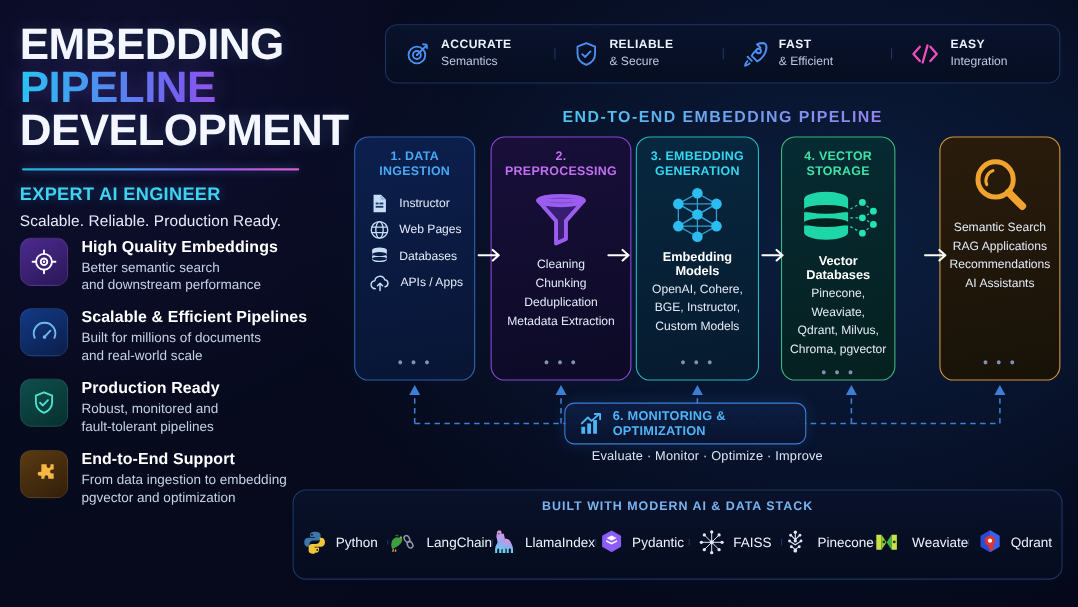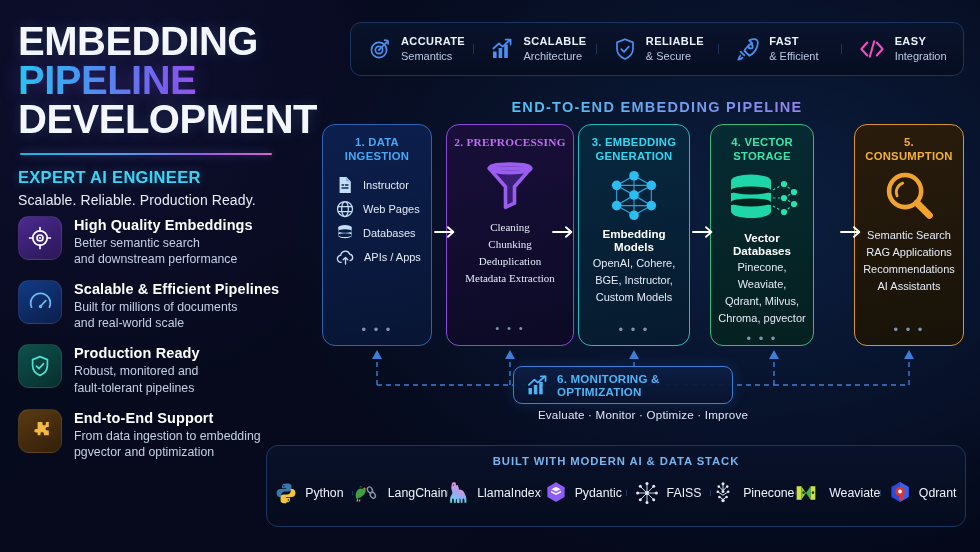--- a/index.html
+++ b/index.html
@@ -88,21 +88,21 @@
   }
 
   
   .cards { position: absolute; left: 322px; top: 124px; width: 642px; height: 222px; }
   .card {
     position: absolute; top: 0; height: 222px; border-radius: 13px;
     border: 1px solid #2a5fa8; padding: 10px 6px 8px;
     display: flex; flex-direction: column; align-items: center;
   }
   .c0 { left: 0;   width: 110px; border-color:#2f63b2; background: linear-gradient(170deg,#0c1f4d 0%,#081534 100%); }
-  .c1 { left: 124px; width: 128px; border-color:#8b47d6; background: linear-gradient(170deg,#190f3a 0%,#0c0a26 100%); font-family: Liberation Serif, serif; }
+  .c1 { left: 124px; width: 128px; border-color:#8b47d6; background: linear-gradient(170deg,#190f3a 0%,#0c0a26 100%); }
   .c2 { left: 256px; width: 112px; border-color:#27b9bd; background: linear-gradient(170deg,#07283f 0%,#061a2f 100%); }
   .c3 { left: 388px; width: 104px; border-color:#3bb97a; background: linear-gradient(170deg,#062b33 0%,#05201f 100%); }
   .c4 { left: 532px; width: 110px; border-color:#d99433; background: linear-gradient(170deg,#2a1c0c 0%,#171208 100%); }
 
   .card-title {
     font-size: 11.3px; font-weight: 700; letter-spacing: 0.25px; text-align: center; line-height: 1.25;
   }
   .ct0 { color:#49a8f5; } .ct1 { color:#c06ff0; } .ct2 { color:#35d6f2; }
   .ct3 { color:#3fe3a8; } .ct4 { color:#f3b13c; }
 
@@ -242,35 +242,20 @@
             <circle cx="11" cy="13" r="1" fill="#4d8ff0" stroke="none"></circle>
           <path d="M11 13l8.6-8.6M16.6 3.2l3.2.4.4 3.2" stroke-linecap="round" stroke-linejoin="round"></path>
         </svg>
       </span>
       <span class="badge-txt">
         <span class="badge-top" style="display:block">ACCURATE</span>
         <span class="badge-sub" style="display:block">Semantics</span>
       </span>
     </div>
 
-    <div class="badge">
-      <span>
-        <svg width="24" height="24" viewBox="0 0 24 24" fill="none">
-          <rect x="3" y="14.5" width="3.6" height="6.5" fill="#4d8ff0"></rect>
-          <rect x="8.6" y="11" width="3.6" height="10" fill="#4d8ff0"></rect>
-          <rect x="14.2" y="7.5" width="3.6" height="13.5" fill="#4d8ff0"></rect>
-          <path d="M3.4 11.5L9 6.5l3.6 3.2L20 3" stroke="#4d8ff0" stroke-width="1.7" stroke-linecap="round" stroke-linejoin="round"></path>
-          <path d="M15.6 2.6H20.6v5" stroke="#4d8ff0" stroke-width="1.7" stroke-linecap="round" stroke-linejoin="round"></path>
-        </svg>
-      </span>
-      <span class="badge-txt">
-        <span class="badge-top" style="display:block">SCALABLE</span>
-        <span class="badge-sub" style="display:block">Architecture</span>
-      </span>
-    </div>
 
     <div class="badge">
       <span>
         <svg width="24" height="24" viewBox="0 0 24 24" fill="none" stroke="#4d8ff0" stroke-width="1.7" stroke-linejoin="round">
           <path d="M12 2.2l8 3.2v6.2c0 4.7-3.3 8.7-8 10.4-4.7-1.7-8-5.7-8-10.4V5.4z"></path>
           <path d="M8.3 12.2l2.7 2.6 4.8-5.1" stroke-linecap="round"></path>
         </svg>
       </span>
       <span class="badge-txt">
         <span class="badge-top" style="display:block">RELIABLE</span>
@@ -440,21 +425,20 @@
       <div class="card-list">
         <div class="card-lead">Vector Databases</div>
         <div class="card-li">Pinecone, Weaviate,</div>
         <div class="card-li">Qdrant, Milvus,</div>
         <div class="card-li">Chroma, pgvector</div>
       </div>
       <div class="dots">• • •</div>
     </div>
 
     <div class="card c4">
-      <div class="card-title ct4">5. CONSUMPTION</div>
       <div class="card-icon" style="margin:6px 0 6px;">
         <svg width="52" height="52" viewBox="0 0 24 24" fill="none" stroke="#f0a32e" stroke-width="2.1" stroke-linecap="round">
           <circle cx="10.2" cy="10.2" r="7.4"></circle>
           <path d="M15.7 15.7L21.4 21.4" stroke-width="3.2"></path>
           <path d="M6.5 12.4a4.4 4.4 0 0 1 2.6-5.9" stroke-width="1.3"></path>
         </svg>
       </div>
       <div class="card-list">
         <div class="card-li">Semantic Search</div>
         <div class="card-li">RAG Applications</div>

